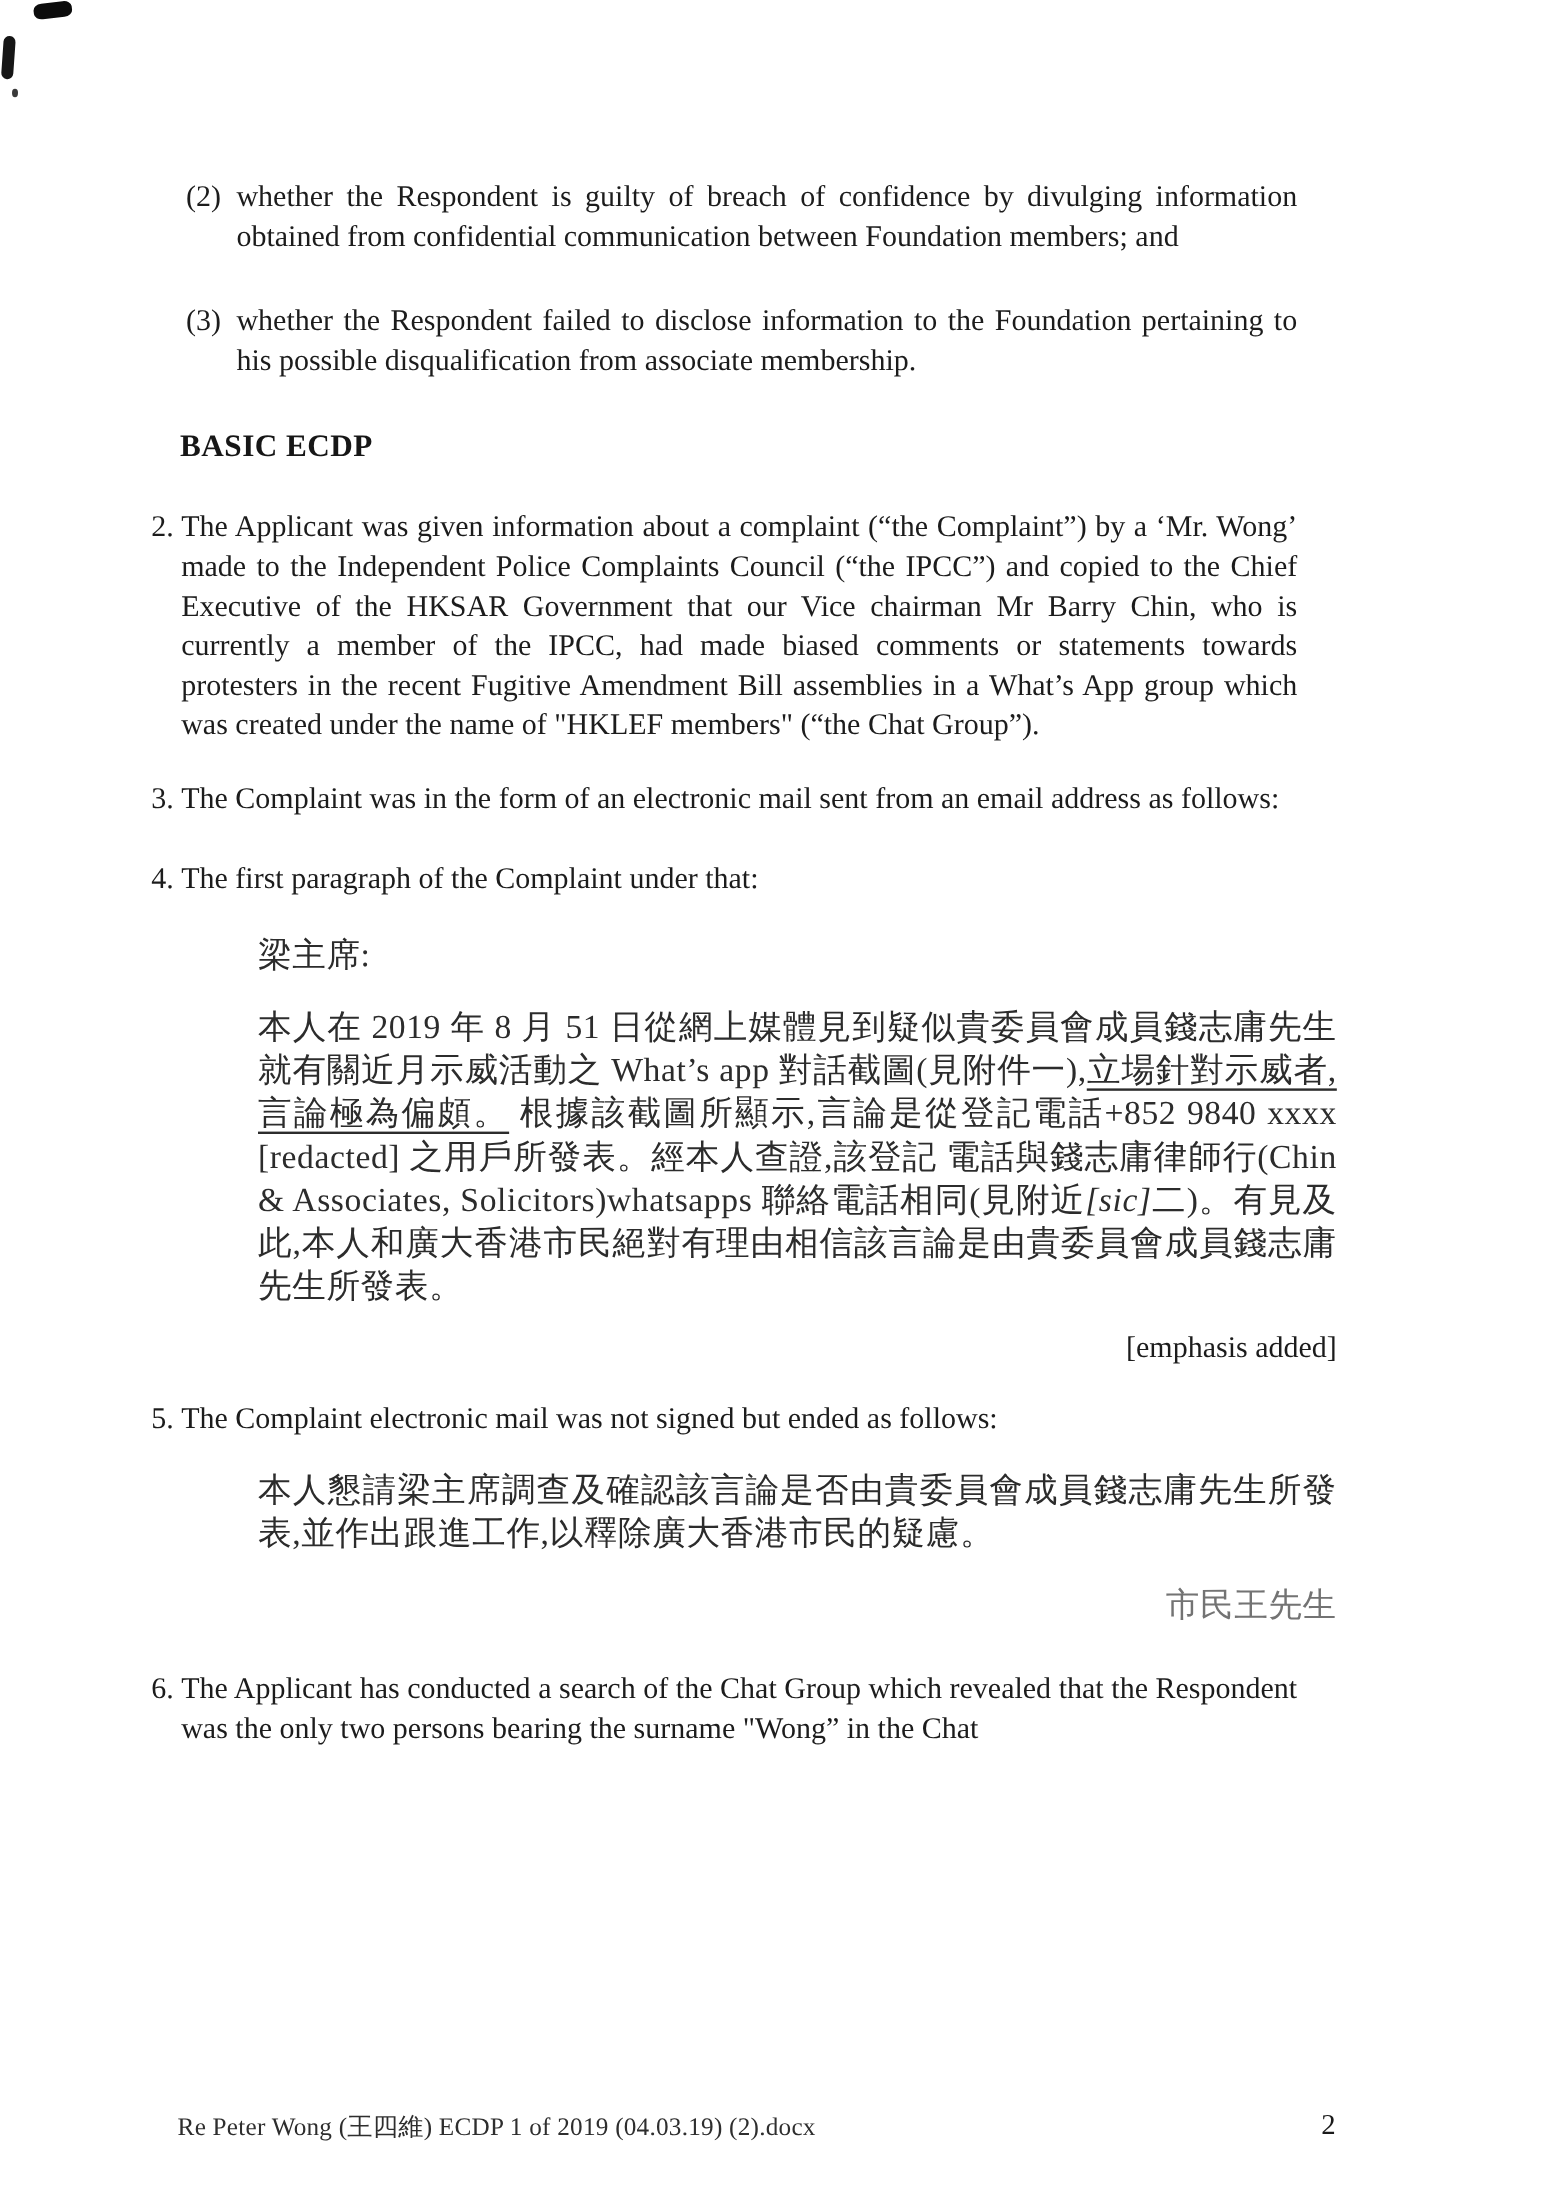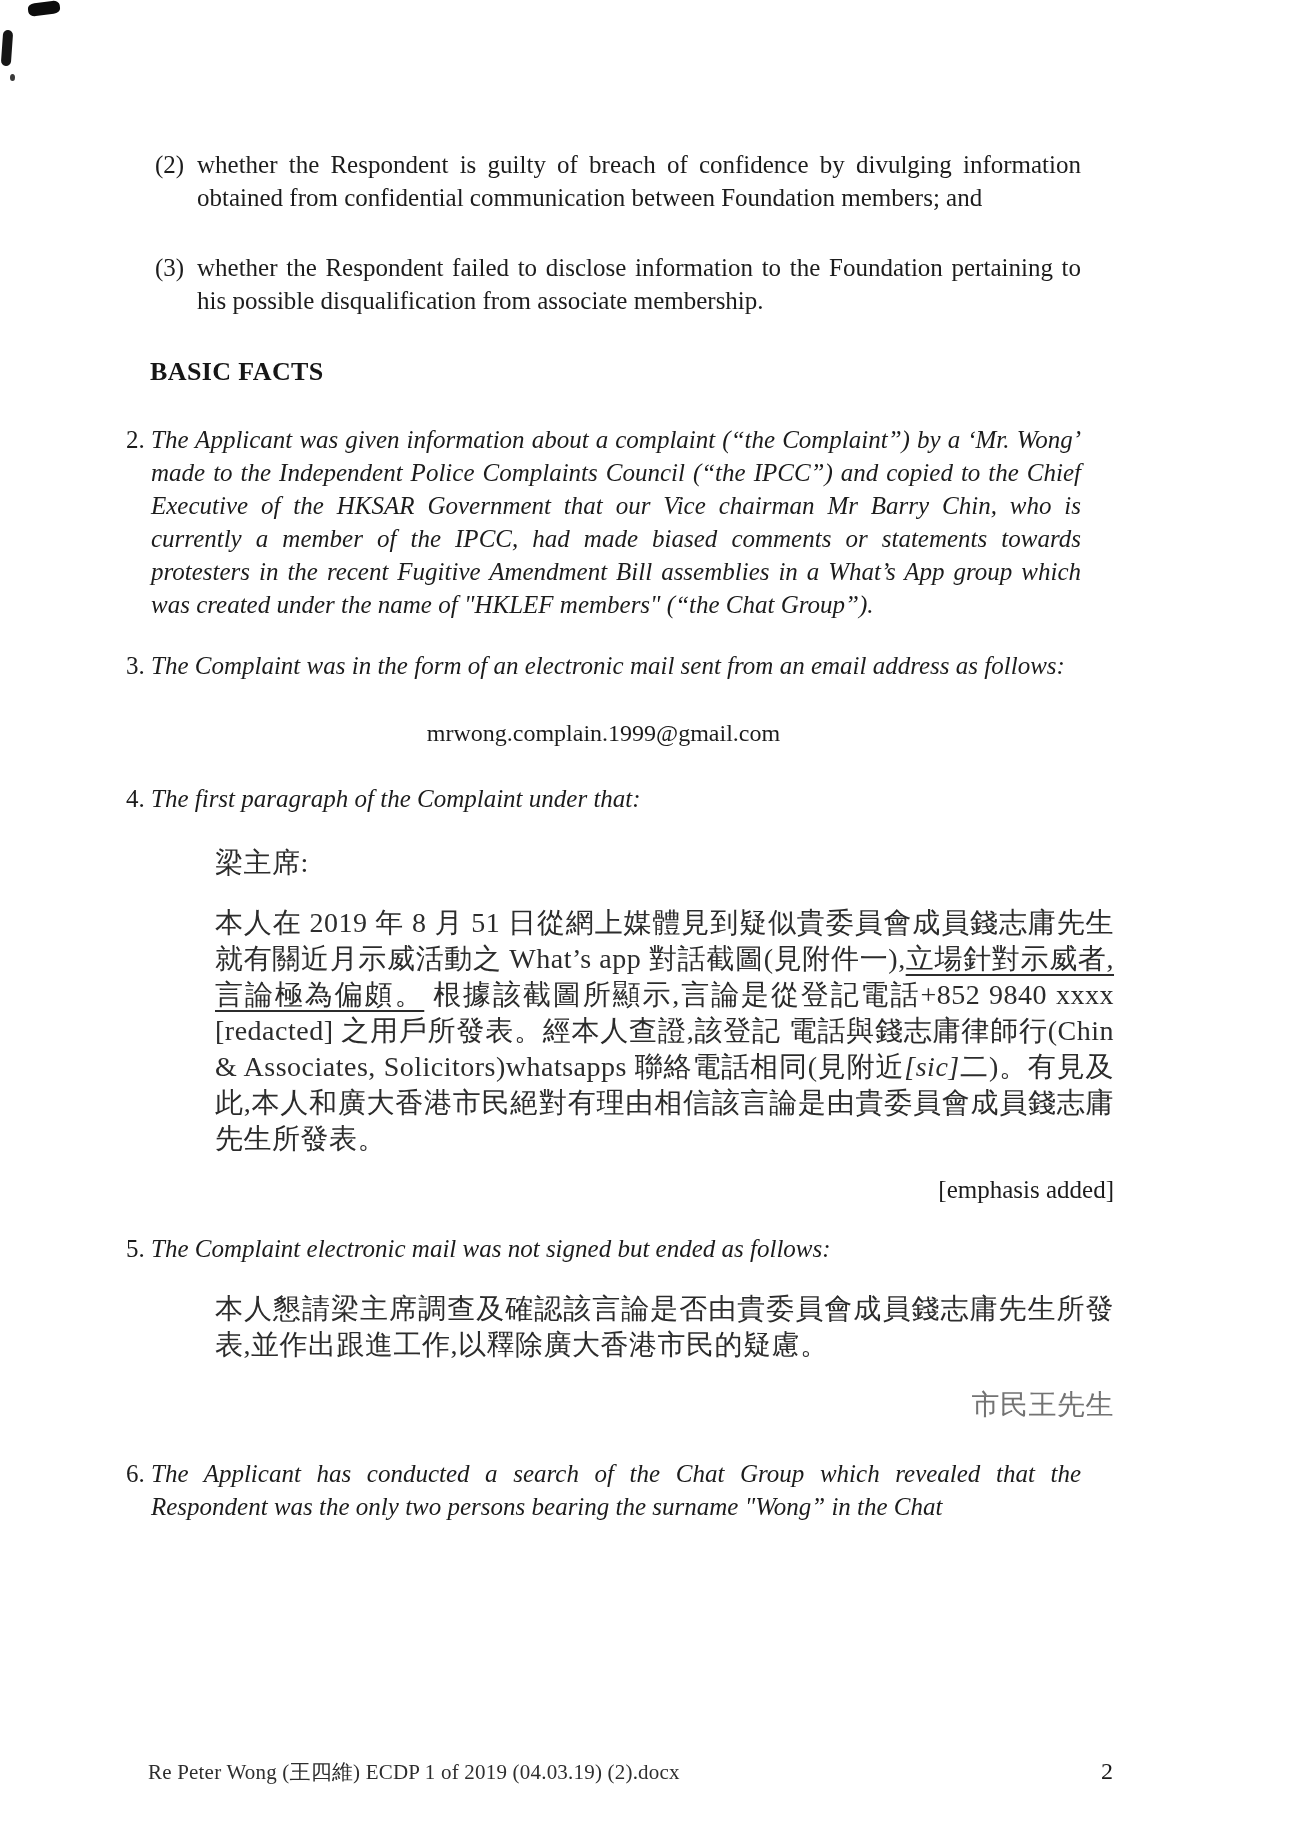--- a/index.html
+++ b/index.html
@@ -18,21 +18,21 @@
 
   .subitem { display:flex; margin-left:29px; margin-right:33px; }
   .smarker { flex:0 0 42px; font-size:25px; line-height:33px; }
   .stext  { flex:1; }
   .subitem3 { margin-top:37px; }
 
   .heading { margin:40px 0 0 24px; font-size:26px; font-weight:bold; letter-spacing:0.4px; color:#161616; }
 
   .para { display:flex; margin-right:33px; }
   .pnum { flex:0 0 25px; font-size:25px; line-height:33px; }
-  .ptext { flex:1;font-style:italic; }
+  .ptext { flex:1; }
   .p2 { margin-top:36px; }
   .p3 { margin-top:28px; }
   .p4 { margin-top:34px; }
   .p5 { margin-top:26px; }
   .p6 { margin-top:34px; }
 
   .email { margin-top:36px; margin-right:33px; text-align:center; font-size:24px; line-height:30px; text-align:center; }
 
   .cjk { font-size:28px; line-height:36px; color:#2c2c2c; letter-spacing:0.5px; }
   .salutation { margin-top:30px; margin-left:89px; }
@@ -78,33 +78,32 @@
     <div class="subitem">
       <div class="smarker">(2)</div>
       <div class="stext en">whether the Respondent is guilty of breach of confidence by divulging information obtained from confidential communication between Foundation members; and</div>
     </div>
 
     <div class="subitem subitem3">
       <div class="smarker">(3)</div>
       <div class="stext en">whether the Respondent failed to disclose information to the Foundation pertaining to his possible disqualification from associate membership.</div>
     </div>
 
-    <div class="heading">BASIC FACTS</div>
+    <div class="heading">BASIC ECDP</div>
 
     <div class="para p2">
       <div class="pnum">2.</div>
       <div class="ptext en">The Applicant was given information about a complaint (“the Complaint”) by a ‘Mr. Wong’ made to the Independent Police Complaints Council (“the IPCC”) and copied to the Chief Executive of the HKSAR Government that our Vice chairman Mr Barry Chin, who is currently a member of the IPCC, had made biased comments or statements towards protesters in the recent Fugitive Amendment Bill assemblies in a What’s App group which was created under the name of "HKLEF members" (“the Chat Group”).</div>
     </div>
 
     <div class="para p3">
       <div class="pnum">3.</div>
       <div class="ptext en">The Complaint was in the form of an electronic mail sent from an email address as follows:</div>
     </div>
 
-    <div class="email">mrwong.complain.1999@gmail.com</div>
 
     <div class="para p4">
       <div class="pnum">4.</div>
       <div class="ptext en">The first paragraph of the Complaint under that:</div>
     </div>
 
     <div>
       <div class="cjk salutation">梁主席:</div>
       <p class="cjk qbody"><span>本人在 2019 年 8 月 51 日從網上媒體見到疑似貴委員會成員錢志庸先生就有關近月示威活動之 What’s app 對話截圖(見附件一),</span><span class="underline-em">立場針對示威者,言論極為偏頗。</span><span> 根據該截圖所顯示,言論是從登記電話+852 9840 xxxx [redacted] 之用戶所發表。經本人查證,該登記 電話與錢志庸律師行(Chin &amp; Associates, Solicitors)whatsapps 聯絡電話相同(見附近</span><em>[sic]</em><span>二)。有見及此,本人和廣大香港市民絕對有理由相信該言論是由貴委員會成員錢志庸先生所發表。</span></p>
       <div class="emphasis-note">[emphasis  added]</div>

